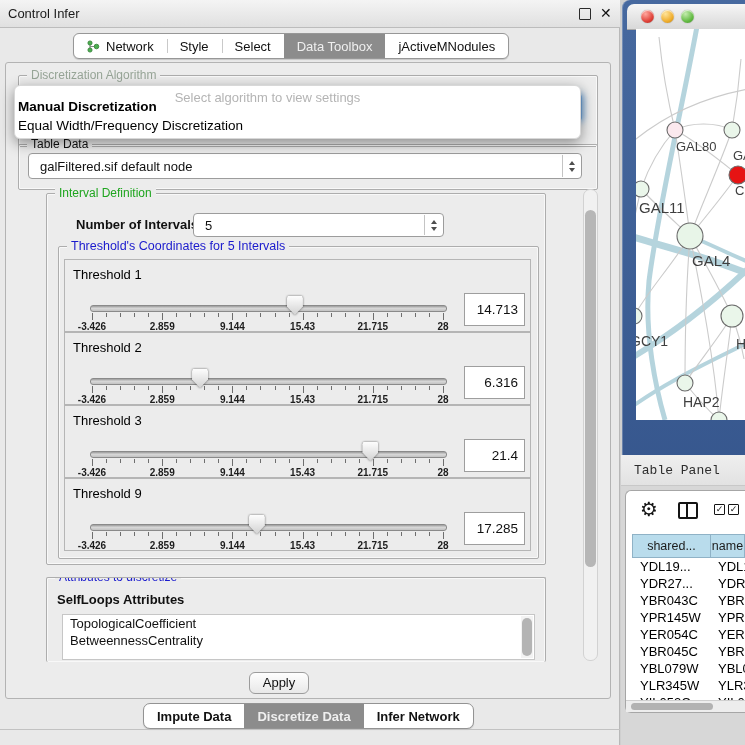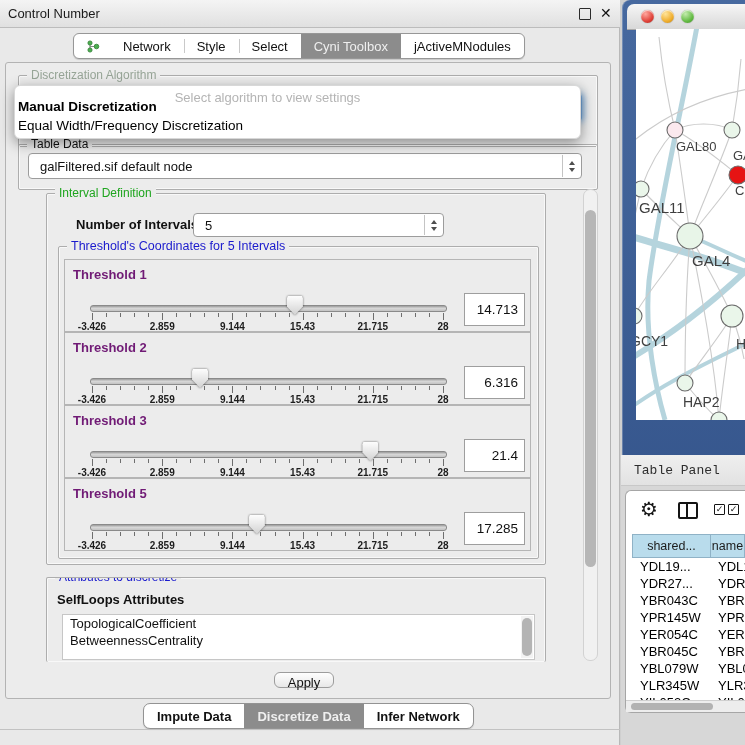--- a/index.html
+++ b/index.html
@@ -10,21 +10,21 @@
 
   
   .cp{position:absolute;left:0;top:0;width:620px;height:745px;background:#e9e9e9;border-right:1px solid #b8b8b8;box-sizing:border-box;}
   .cp-titlebar{position:absolute;left:0;top:0;width:620px;height:27px;background:linear-gradient(#f4f4f4,#e0e0e0);border-bottom:1px solid #bcbcbc;}
   .cp-title{position:absolute;left:8px;top:6px;font-size:13px;color:#1a1a1a;}
   .float-icon{position:absolute;left:579px;top:8px;width:10px;height:10px;border:1.5px solid #2b2b2b;border-radius:1px;}
   .close-icon{position:absolute;left:600px;top:5px;font-size:14px;font-weight:bold;color:#111;font-family:"DejaVu Sans",sans-serif;}
 
   
   .tabbar{position:absolute;left:73px;top:33px;height:24px;display:flex;background:#fff;border:1px solid #979797;border-radius:6px;overflow:hidden;font-size:13px;box-shadow:0 1px 1px rgba(0,0,0,.15);}
-  .tabseg{padding:0 13px;display:flex;align-items:center;gap:23px;color:#111;position:relative;white-space:nowrap;}
+  .tabseg{padding:0 13px;display:flex;align-items:center;gap:6px;color:#111;position:relative;white-space:nowrap;}
   .tabseg:not(:first-child)::before{content:"";position:absolute;left:0;top:5px;bottom:5px;width:1px;background:#c9c9c9;}
   .tabseg.active{background:#8c8c8c;color:#efefef;}
   .tabseg.active::before{display:none;}
   .tabseg.active + .tabseg::before{display:none;}
 
   
   .panel-body{position:absolute;left:5px;top:62px;width:606px;height:637px;background:#ececec;border:1px solid #b3b3b3;border-radius:3px;box-sizing:border-box;}
   .group{position:absolute;border:1px solid #adadad;border-radius:2px;box-shadow:inset 0 0 0 1px #f8f8f8;}
   .group-title{position:absolute;top:-8px;left:8px;background:#ececec;padding:0 4px;font-size:12px;white-space:nowrap;}
 
@@ -40,39 +40,39 @@
   .popup{position:absolute;left:8px;top:22px;width:565px;height:52px;background:#fff;border-radius:6px;border:1px solid #d8d8d8;box-shadow:0 4px 14px rgba(0,0,0,.42);z-index:50;}
   .popup-hint{position:absolute;top:4px;left:0;right:60px;text-align:center;font-size:13px;color:#b4b4b4;}
   .popup-item{position:absolute;left:3px;font-size:13.5px;color:#000;white-space:nowrap;}
 
   
   .vscroll{position:absolute;background:#f1f1f1;border:1px solid #d2d2d2;border-radius:7px;}
   .vscroll .thumb{position:absolute;left:1px;right:1px;background:#b6b6b6;border-radius:6px;}
 
   
   .thr-box{position:absolute;left:58px;width:467px;height:73px;border:1px solid #b5b5b5;background:#ececec;box-sizing:border-box;}
-  .thr-label{position:absolute;left:8px;top:7px;font-size:13px;font-weight:bold;color:#701a75;}
+  .thr-label{position:absolute;left:8px;top:7px;font-size:13px;font-weight:normal;color:#000000;}
   .slider-track{position:absolute;left:25px;top:45px;width:355px;height:5px;border:1px solid #8a8a8a;border-radius:3px;background:linear-gradient(#9a9a9a,#d8d8d8 45%,#c2c2c2);}
   .thumb-wrap{position:absolute;top:36px;width:16px;height:19px;filter:drop-shadow(0 0 1px rgba(0,0,0,.55));}
   .slider-thumb{width:100%;height:100%;background:linear-gradient(#fdfdfd,#d2d2d2);clip-path:polygon(6% 0,94% 0,100% 12%,100% 55%,50% 100%,0 55%,0 12%);}
   .ticks{position:absolute;left:27px;top:53px;width:351px;height:8px;}
   .tick{position:absolute;top:0;width:1px;background:#6e6e6e;}
   .tick.minor{height:4px;}
   .tick.major{height:7px;}
   .ticklabels{position:absolute;left:27px;top:61px;width:351px;height:12px;}
   .ticklabel{position:absolute;transform:translateX(-50%);font-size:10px;font-weight:bold;color:#1d1d1d;white-space:nowrap;}
   .value-box{position:absolute;left:399px;top:33px;width:61px;height:33px;background:#fff;border:1px solid #9e9e9e;box-sizing:border-box;font-size:13.5px;color:#111;text-align:right;line-height:31px;padding-right:6px;}
 
   
   .attr-list{position:absolute;left:15px;top:36px;width:473px;height:46px;background:#fff;border:1px solid #c6c6c6;overflow:hidden;box-sizing:border-box;}
   .attr-item{height:17px;line-height:17px;font-size:13px;color:#111;padding-left:7px;white-space:nowrap;}
   .attr-scroll{position:absolute;right:1px;top:1px;bottom:1px;width:12px;background:#f3f3f3;}
   .attr-scroll .thumb{position:absolute;left:1px;right:1px;top:2px;height:38px;background:#b4b4b4;border-radius:6px;}
 
-  .apply-btn{position:absolute;left:243px;top:609px;width:60px;height:16px;background:linear-gradient(#fefefe,#e8e8e8);border:1px solid #9c9c9c;border-radius:6px;font-size:13px;color:#111;text-align:center;line-height:20px;box-sizing:border-box;margin-left:25px;}
+  .apply-btn{position:absolute;left:243px;top:609px;width:60px;height:22px;background:linear-gradient(#fefefe,#e8e8e8);border:1px solid #9c9c9c;border-radius:6px;font-size:13px;color:#111;text-align:center;line-height:20px;box-sizing:border-box;}
 
   .bottom-tabbar{position:absolute;left:143px;top:703px;height:24px;display:flex;background:#fff;border:1px solid #939393;border-radius:7px;overflow:hidden;font-size:13px;font-weight:bold;box-shadow:0 1px 1px rgba(0,0,0,.15);}
   .bottom-divider{position:absolute;left:0;top:729px;width:620px;height:1px;background:#c2c2c2;}
 
   
   .net-window{position:absolute;left:622px;top:0;width:123px;height:583px;background:linear-gradient(180deg,#47699f,#33538a);border-top-left-radius:8px;box-shadow:inset 1px 0 0 rgba(255,255,255,.25);}
   .net-titlebar{position:absolute;left:5px;top:4px;right:-2px;height:25px;background:linear-gradient(#f6f6f6,#d8d8d8);border-top-left-radius:7px;border-bottom:1px solid #a9a9a9;}
   .tl{position:absolute;top:6px;width:13px;height:13px;border-radius:50%;box-shadow:inset 0 1px 1px rgba(255,255,255,.7),0 0 1px rgba(0,0,0,.5);}
   .tl.red{left:14px;background:radial-gradient(circle at 35% 30%,#ffa79e,#e0433a 60%,#a81d14);}
   .tl.yellow{left:34px;background:radial-gradient(circle at 35% 30%,#ffe49a,#efae2e 60%,#c07f10);}
@@ -100,21 +100,21 @@
 
   .net-label{fill:#3f3f3f;}
 </style>
 </head>
 <body>
 
 <div class="stage">
 
   <div class="cp">
     <div class="cp-titlebar">
-      <span class="cp-title">Control Number</span>
+      <span class="cp-title">Control Infer</span>
       <span class="float-icon"></span>
       <span class="close-icon">✕</span>
     </div>
 
     <div class="tabbar">
         <div class="tabseg">
           <span style="display: inline-flex;">
             <svg width="13" height="13" viewBox="0 0 13 13">
               <path d="M3 3 L3 10 M3 6.5 L9.5 6.5" stroke="#8a8a8a" stroke-width="1.2" fill="none"></path>
               <circle cx="3" cy="3" r="2.1" fill="#4caf50" stroke="#2e7d32" stroke-width="0.8"></circle>
@@ -124,21 +124,21 @@
           </span>
           <span>Network</span>
         </div>
         <div class="tabseg">
           <span>Style</span>
         </div>
         <div class="tabseg">
           <span>Select</span>
         </div>
         <div class="tabseg active">
-          <span>Cyni Toolbox</span>
+          <span>Data Toolbox</span>
         </div>
         <div class="tabseg">
           <span>jActiveMNodules</span>
         </div>
       </div>
 
     <div class="panel-body">
 
       <div class="group" style="left:12px;top:12px;width:578px;height:70px;">
         <span class="group-title" style="color:#97a597;">Discretization Algorithm</span>
@@ -313,21 +313,21 @@
               <div class="ticklabel" style="left: 0%;">-3.426</div>
               <div class="ticklabel" style="left: 20%;">2.859</div>
               <div class="ticklabel" style="left: 40%;">9.144</div>
               <div class="ticklabel" style="left: 60%;">15.43</div>
               <div class="ticklabel" style="left: 80%;">21.715</div>
               <div class="ticklabel" style="left: 100%;">28</div>
             </div>
     <div class="value-box">21.4</div>
   </div>
           <div class="thr-box" style="top: 415px;">
-    <div class="thr-label">Threshold 5</div>
+    <div class="thr-label">Threshold 9</div>
     <div class="slider-track"></div>
     <div class="thumb-wrap" style="left: 183.848px;">
               <div class="slider-thumb"></div>
             </div>
     <div class="ticks">
               <div class="tick major" style="left: 0%;"></div>
               <div class="tick minor" style="left: 4%;"></div>
               <div class="tick minor" style="left: 8%;"></div>
               <div class="tick minor" style="left: 12%;"></div>
               <div class="tick minor" style="left: 16%;"></div>

